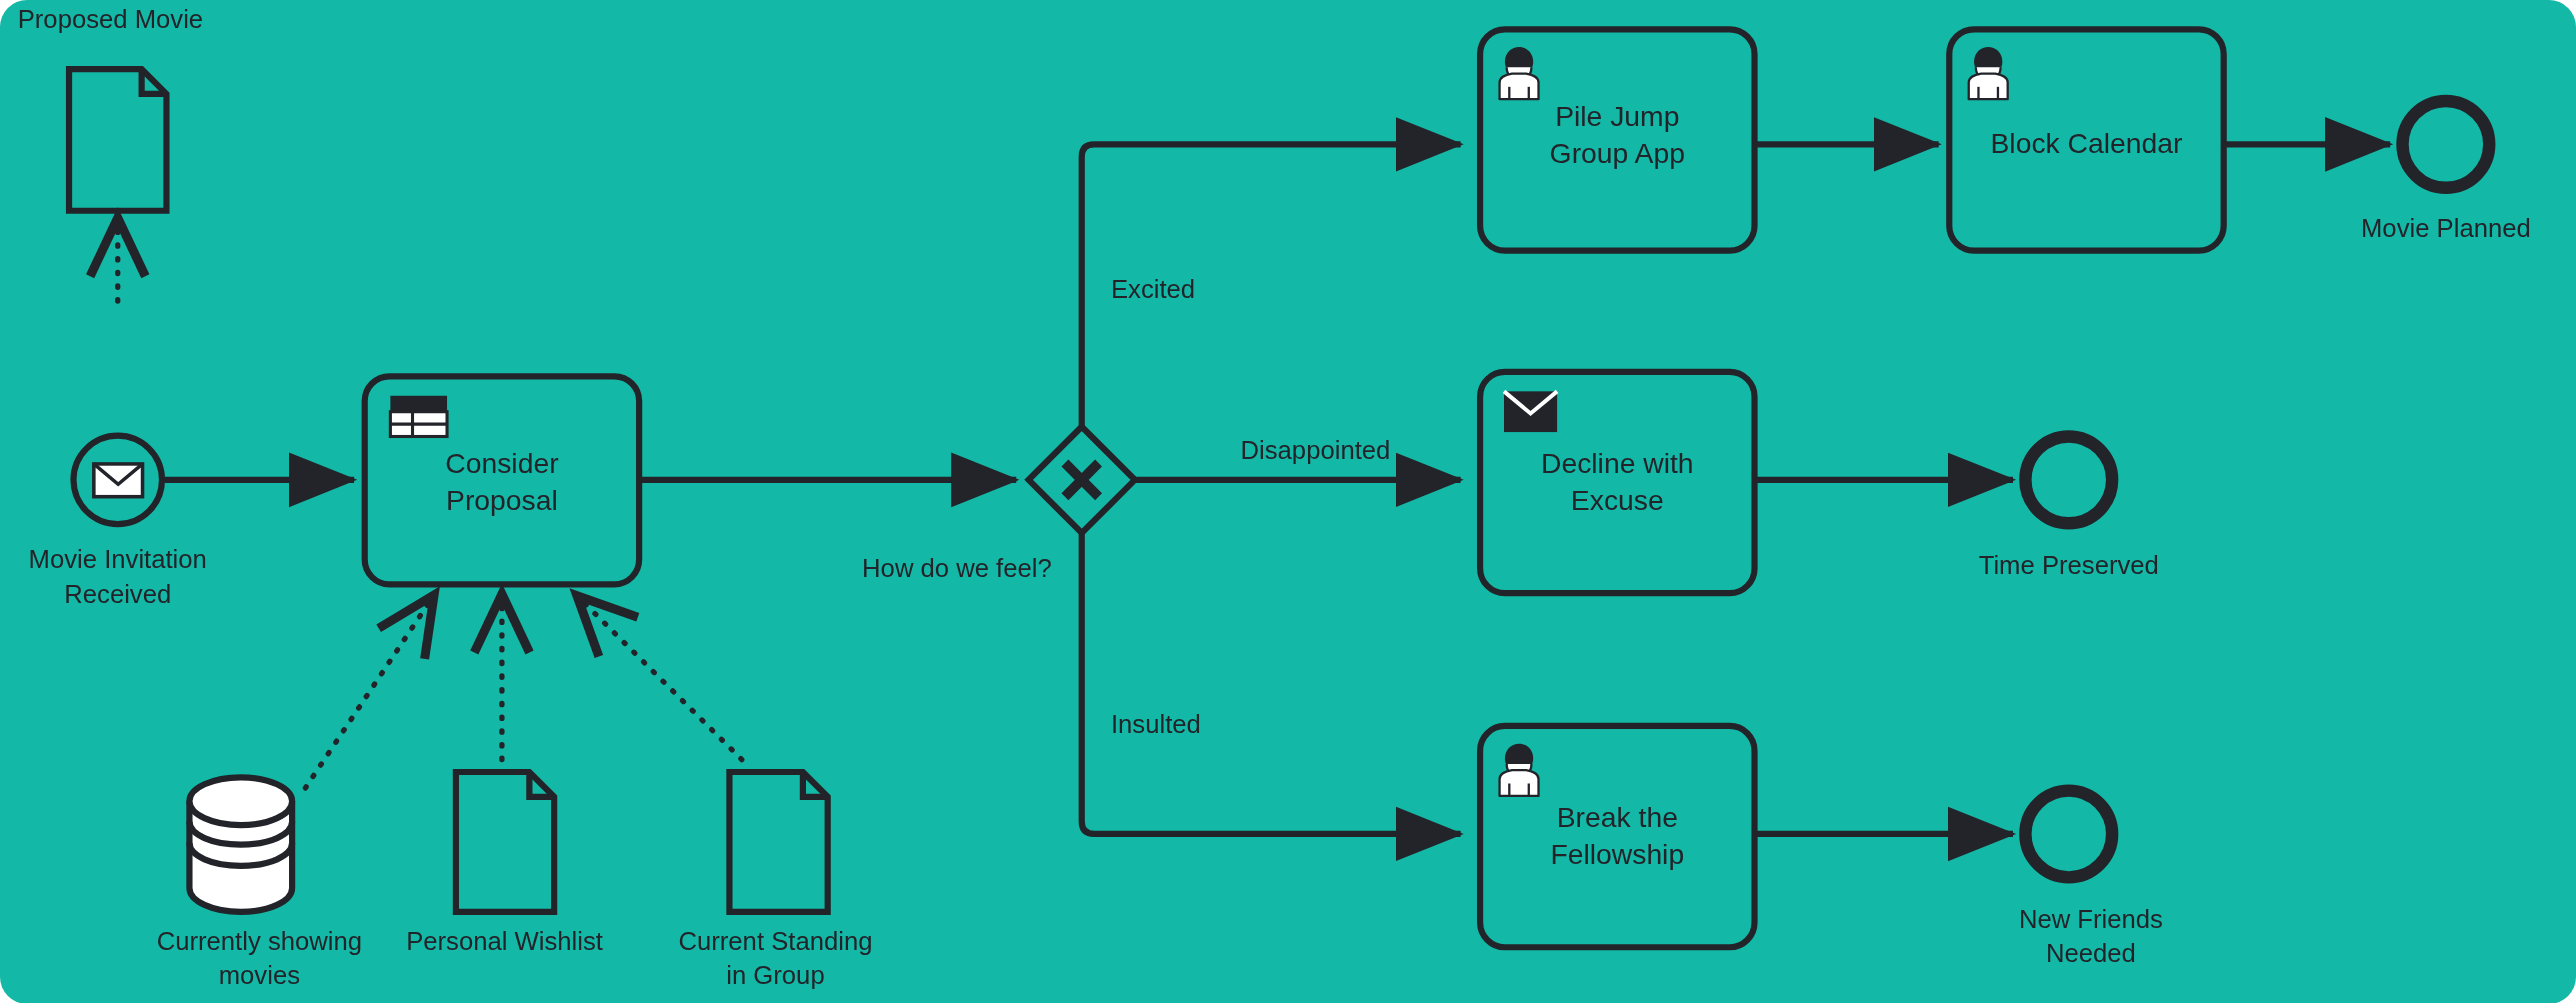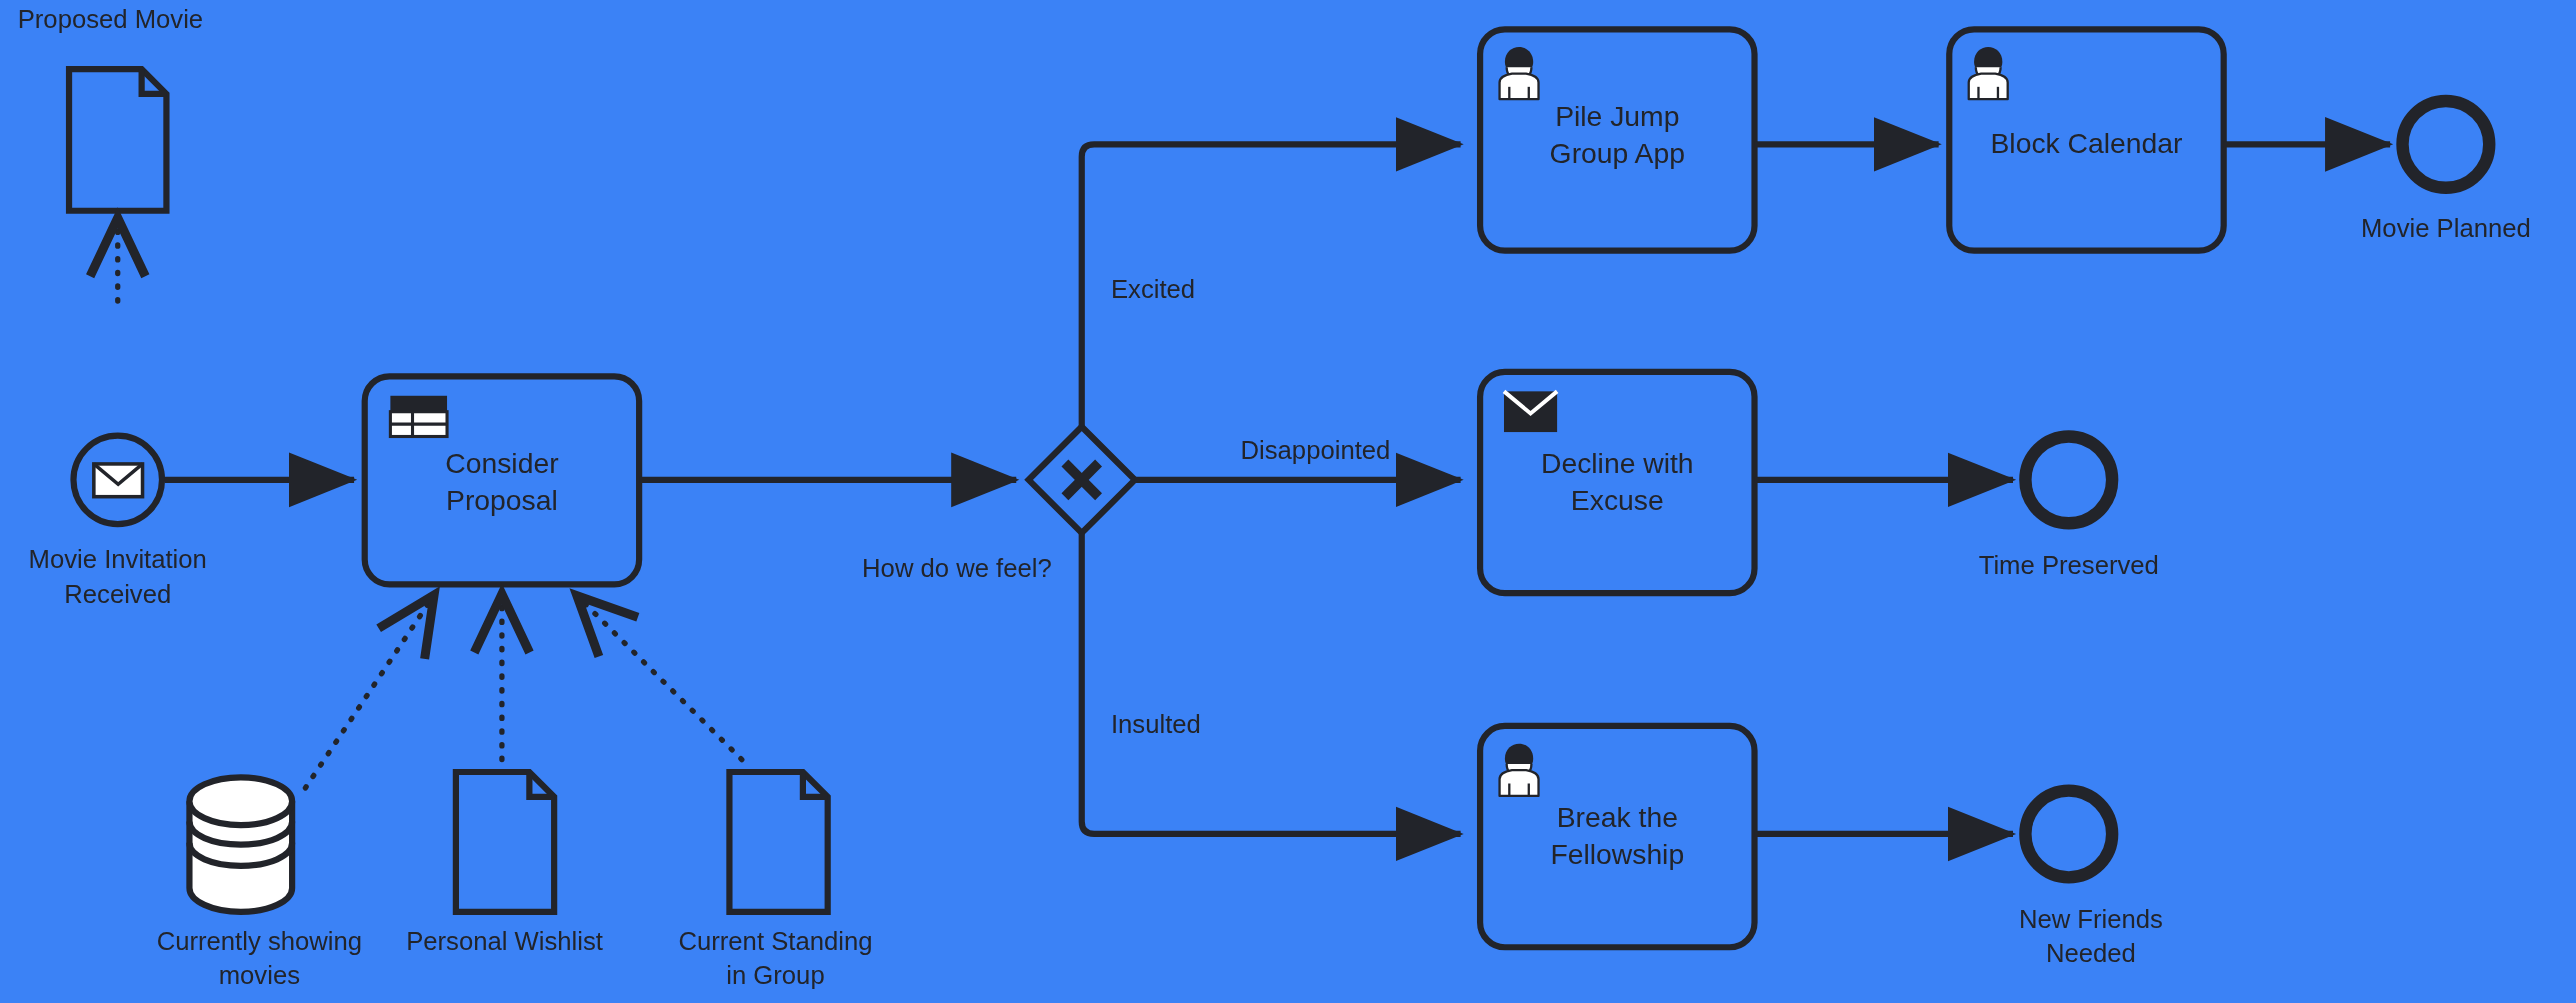--- a/index.html
+++ b/index.html
@@ -8,22 +8,23 @@
     padding: 0;
     background: #ffffff;
   }
   body {
     font-family: "Liberation Sans", sans-serif;
   }
   #canvas {
     position: relative;
     width: 2576px;
     height: 1004px;
-    background: #3b82f6;
+    background: #14b8a6;
     overflow: hidden;
+    border-radius: 27px;
   }
   #diagram-svg {
     position: absolute;
     top: 0;
     left: 0;
     width: 2576px;
     height: 1004px;
   }
   .bpmn-label {
     fill: #22242A;

